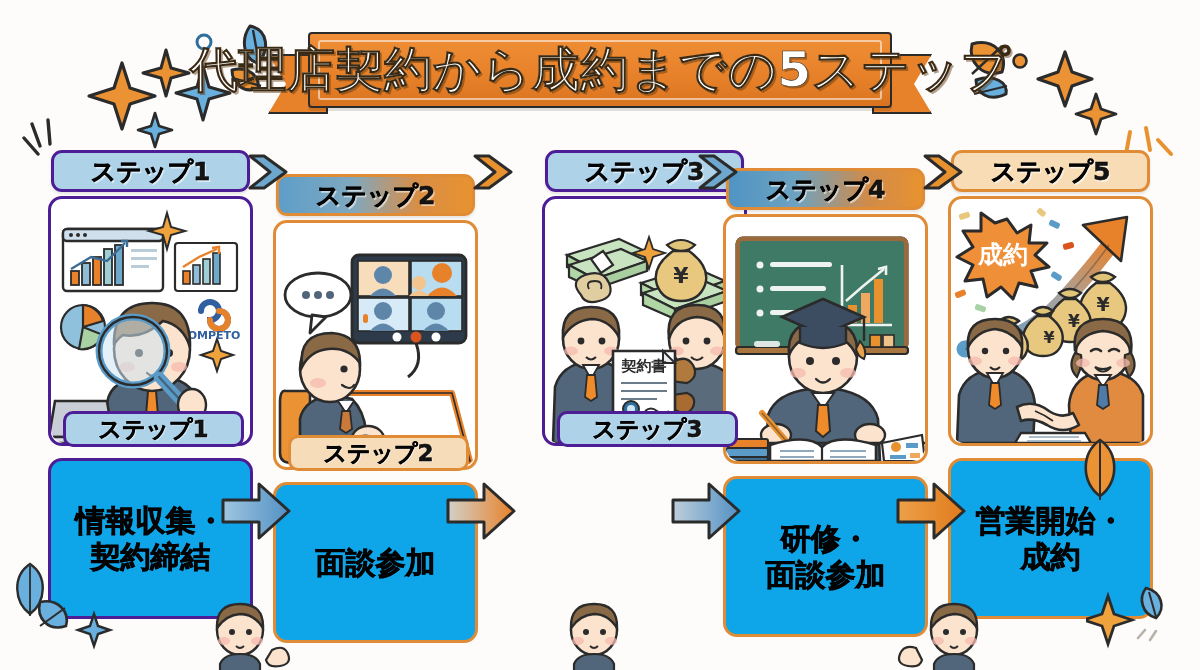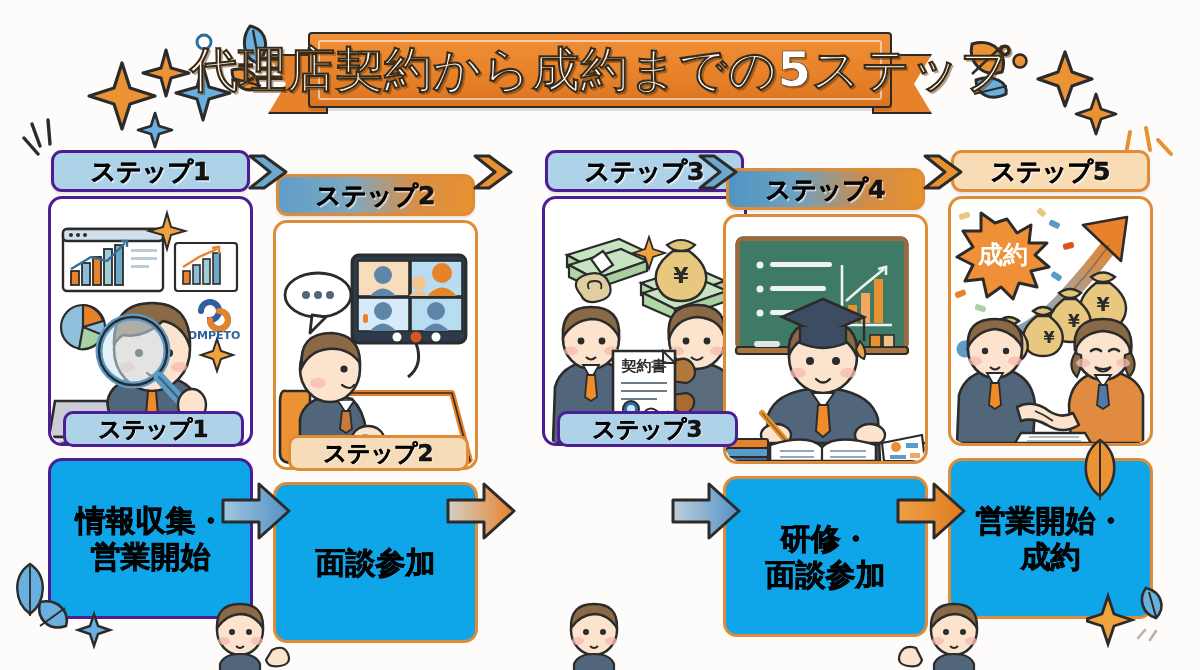--- a/index.html
+++ b/index.html
@@ -210,21 +210,21 @@
             <circle cx="29" cy="222" r="4.5" fill="#fff" stroke="#2b2b2b" stroke-width="1.8"></circle>
             <path d="M-8 238 L70 238 L74 244 L-12 244 Z" fill="#dfe3e8" stroke="#2b2b2b" stroke-width="2.4"></path>
           </svg>
         </div>
         <div class="inner-badge b-blue" style="background:#aed2e8;">
           <span>ステップ1</span>
         </div>
       </div>
       <div class="labelbox b-blue">
         <div>情報収集・</div>
-        <div>営業開始</div>
+        <div>契約締結</div>
       </div>
     </div>
 
     <div class="col" style="left:273px;margin-top:24px;">
       <div class="head-badge b-orange" style="background:linear-gradient(90deg,#5e9ec9 0%,#7fa8bf 38%,#d98e46 72%,#e8922f 100%);">
         <span>ステップ2</span>
       </div>
       <div class="panel b-orange">
         <div class="art">
           <svg width="199" height="244" viewBox="0 0 199 244">

